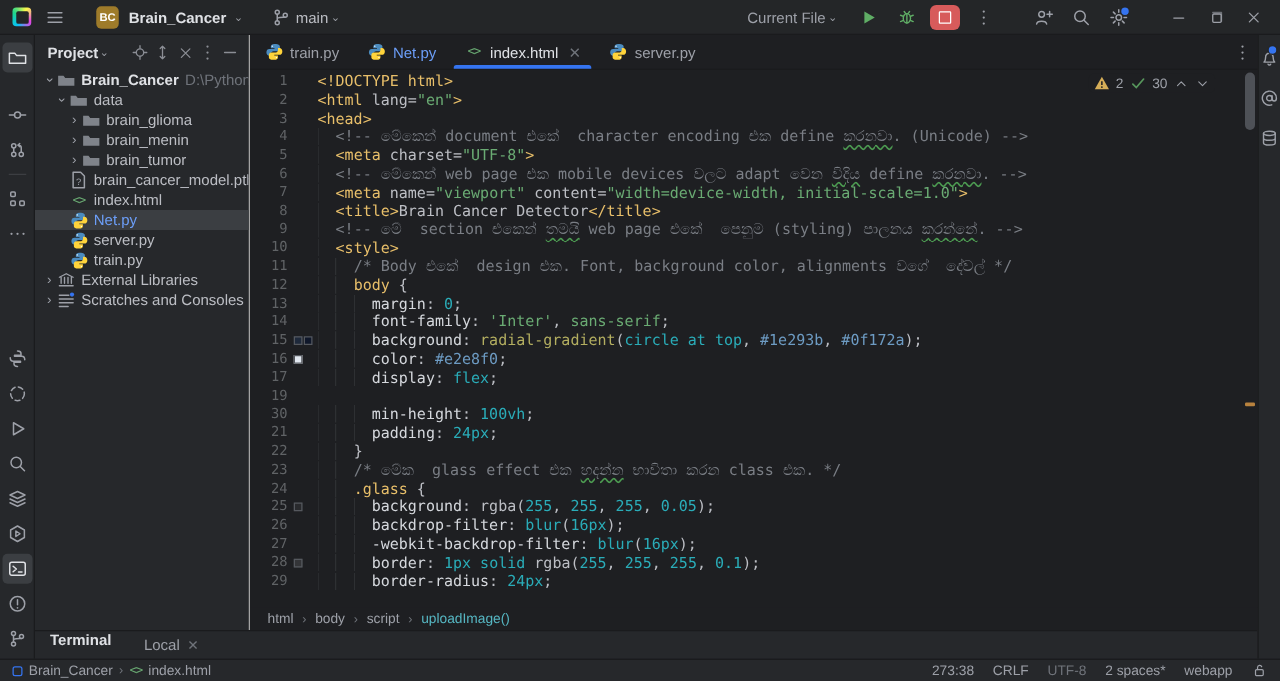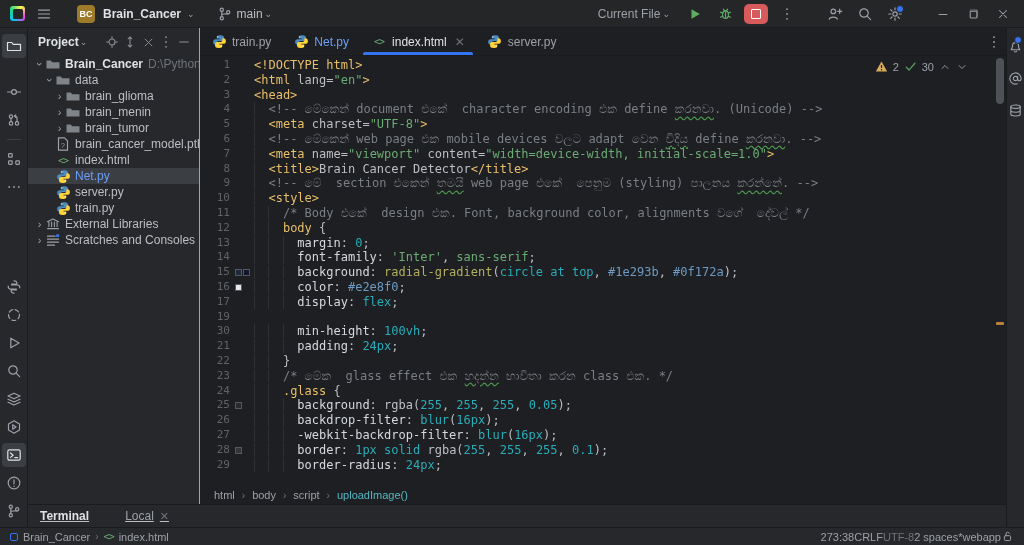--- a/index.html
+++ b/index.html
@@ -87,32 +87,32 @@
   .sb-thumb{position:absolute;right:2px;top:2px;width:8px;height:46px;background:#4e5157;border-radius:4px;}
   .sb-mark{position:absolute;right:2px;top:266px;width:8px;height:3px;background:#b8823e;border-radius:1px;}
 
   .breadcrumbs{height:18px;flex:none;display:flex;align-items:center;font-size:11px;color:#9da0a8;
     padding-left:14px;gap:7px;background:#1e1f22;}
   .bc-sep{color:#6f737a;font-size:10px;}
   .bc-item.last{color:#56b6c2;text-align:center;}
 
   
   .terminalbar{height:22px;flex:none;background:#26282b;border-top:1px solid #1a1b1d;
-    display:flex;align-items:center;padding-left:12px;gap:36px;text-decoration:underline;}
+    display:flex;padding-left:12px;gap:26px;}
   .term-title{color:#dfe1e5;font-weight:600;}
   .term-tab{color:#9da0a8;display:flex;align-items:center;gap:6px;}
   .term-tab .close{color:#6f737a;font-size:11px;}
 
   
   .statusbar{height:18px;flex:none;background:#26282b;border-top:1px solid #1a1b1d;
     display:flex;align-items:center;font-size:11px;color:#9da0a8;padding:0 10px;box-sizing:border-box;}
   .sb-left{display:flex;align-items:center;gap:5px;min-width:0;}
   .sb-proj-ic{width:8px;height:8px;border:1.5px solid #3574f0;border-radius:2px;box-sizing:border-box;flex:none;}
   .sb-html{color:#6aab73;font-family:"DejaVu Sans Mono",monospace;font-size:10px;letter-spacing:-1px;}
-  .sb-right{margin-left:auto;display:flex;align-items:center;}
+  .sb-right{margin-left:auto;display:flex;align-items:center;gap:15px;}
   .sb-item.dim{color:#6f737a;}
   svg{display:block;}
 </style>
 </head>
 <body>
 
 <div class="app">
 
   <header class="titlebar">
     <span class="pclogo"></span>

